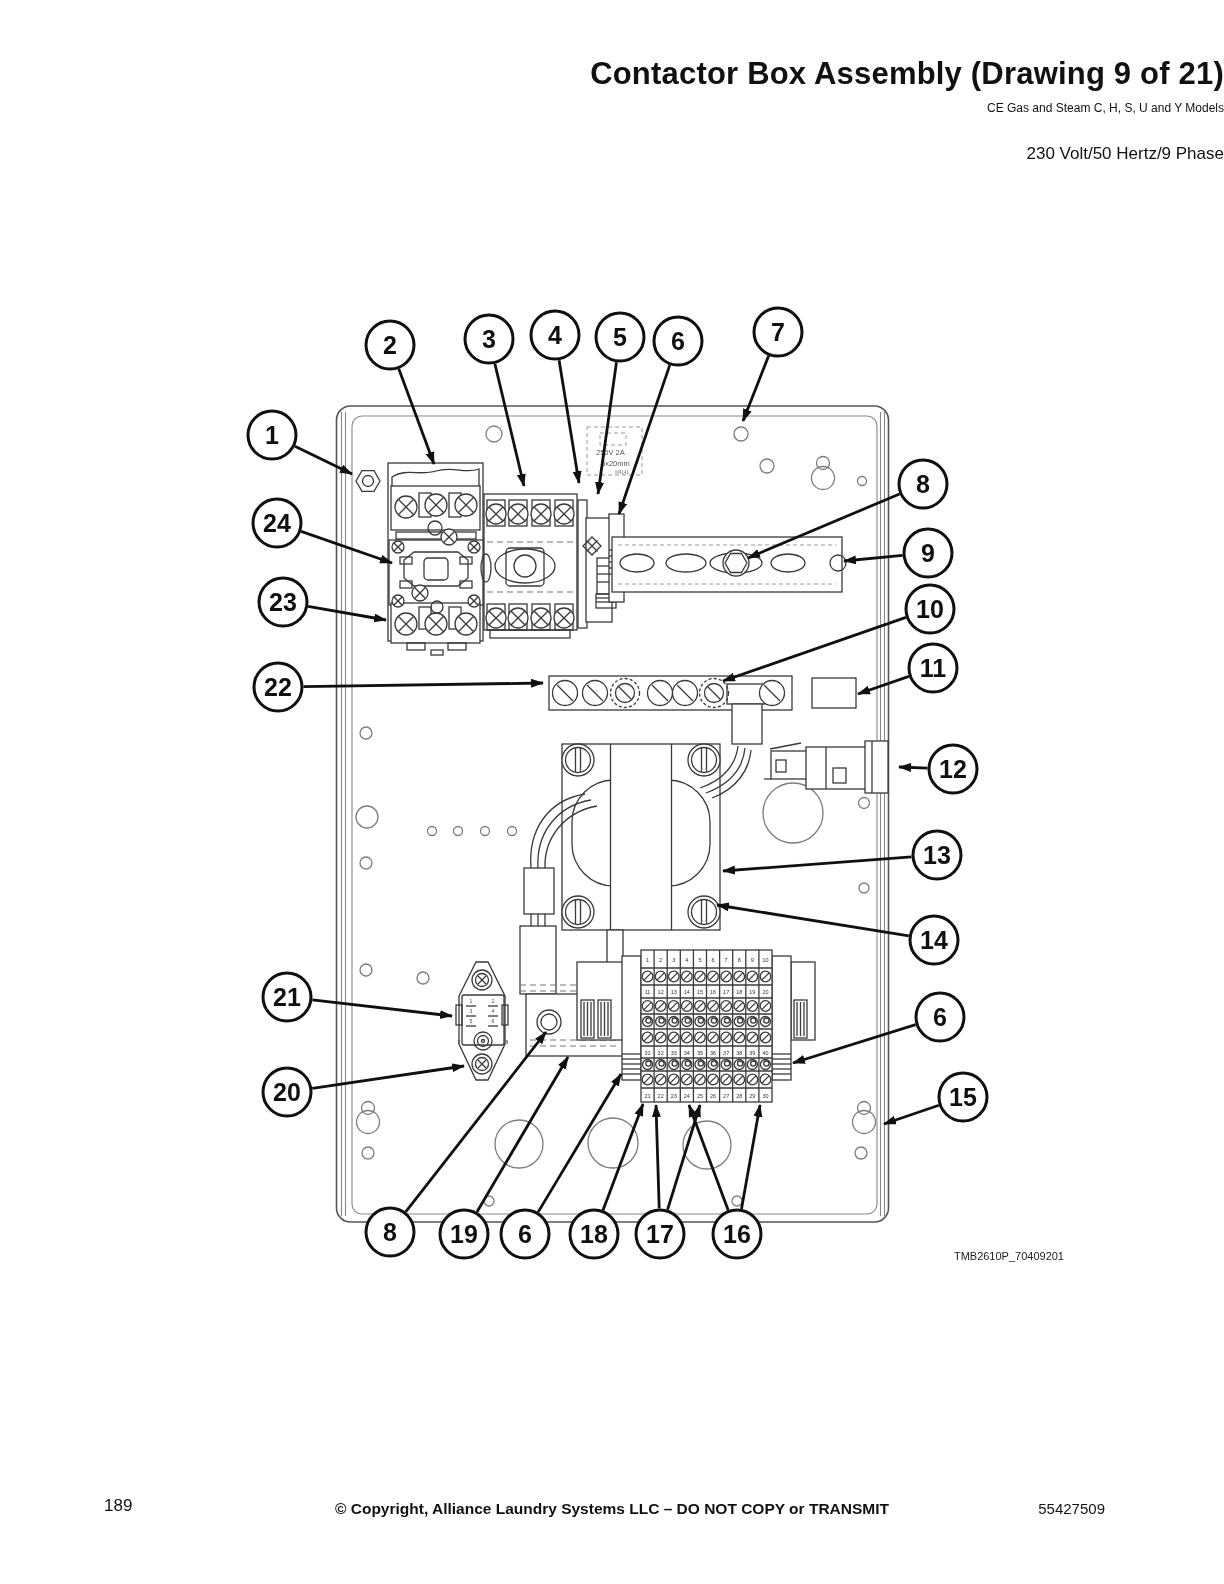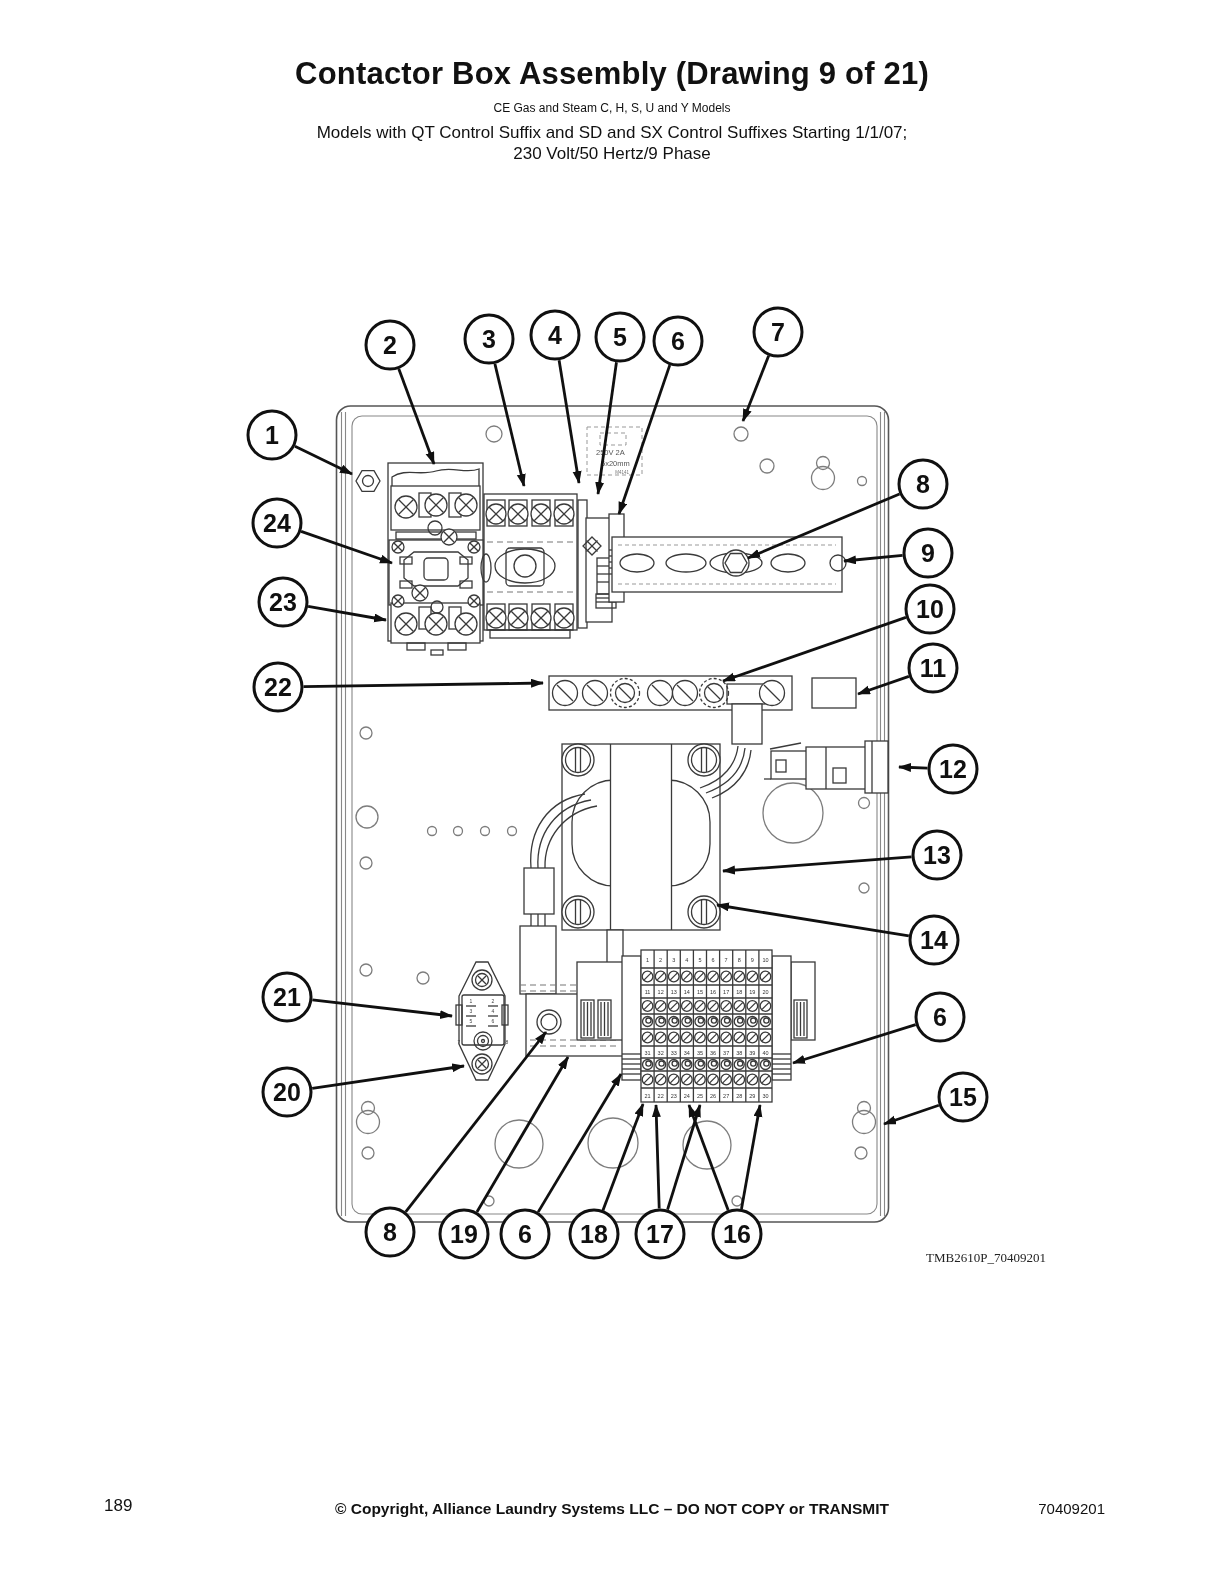--- a/index.html
+++ b/index.html
@@ -1,23 +1,23 @@
 <!DOCTYPE html>
 <html><head>
 <meta charset="utf-8">
 <style>
   html,body{margin:0;padding:0;background:#e8e8e8;}
   .page{position:relative;width:1224px;height:1584px;background:#ffffff;
         font-family:"Liberation Sans",sans-serif;color:#111;overflow:hidden;margin:0 auto;}
-  .hdr{position:absolute;left:0;right:0;text-align:center;}
+  .hdr{position:absolute;left:0;right:0;text-align:right;}
   .title{top:56px;font-size:31px;font-weight:bold;letter-spacing:.2px;}
   .sub1{top:101px;font-size:12px;}
   .sub2{top:123px;font-size:17px;}
   .sub3{top:144px;font-size:17px;}
-  .drawcode{position:absolute;right:178px;top:1250px;font-size:13px;color:#222;font-family:Liberation Serif, serif;}
+  .drawcode{position:absolute;right:160px;top:1250px;font-size:11px;color:#222;}
   .footer-page{position:absolute;left:104px;top:1496px;font-size:17px;}
   .footer-copy{position:absolute;left:0;right:0;top:1500px;text-align:center;font-size:15.5px;font-weight:bold;}
   .footer-doc{position:absolute;right:119px;top:1500px;font-size:15px;}
   svg{position:absolute;left:0;top:0;}
   
   .art{stroke:#3a3a3a;stroke-width:1.3;fill:none;}
   .artw{stroke:#3a3a3a;stroke-width:1.3;fill:#fff;}
   .panel{stroke:#555;stroke-width:1.6;fill:none;}
   .panel2{stroke:#888;stroke-width:1.1;fill:none;}
   .hole{stroke:#7d7d7d;stroke-width:1.3;fill:none;}
@@ -31,21 +31,20 @@
   .flbl{font-family:"Liberation Sans",sans-serif;font-size:7.5px;fill:#555;}
   .flbl-sm{font-family:"Liberation Sans",sans-serif;font-size:4.5px;fill:#777;text-anchor:end;}
 </style>
 </head>
 <body>
 
 <div class="page">
 
   <div class="hdr title">Contactor Box Assembly (Drawing 9 of 21)</div>
   <div class="hdr sub1">CE Gas and Steam C, H, S, U and Y Models</div>
-  <div class="hdr sub2">Models with QT Control Suffix and SD and SX Control Suffixes Starting 1/1/07;</div>
   <div class="hdr sub3">230 Volt/50 Hertz/9 Phase</div>
 
   <svg width="1224" height="1584" viewBox="0 0 1224 1584">
     <defs>
       <marker id="arrowhead" markerUnits="userSpaceOnUse" markerWidth="14" markerHeight="11" refX="12" refY="4.5" orient="auto">
         <path d="M0,0 L13,4.5 L0,9 Z" fill="#101010"></path>
       </marker>
     </defs>
 
     <g>
@@ -730,14 +729,14 @@
           <line x1="741.4759257021414" y1="1208.8958949749467" x2="760" y2="1105" class="leader" marker-end="url(#arrowhead)"></line>
           <circle cx="737" cy="1234" r="24" class="callout-circle"></circle>
           <text x="737" y="1243" class="callout-num">16</text>
         </g>
       </g>
   </svg>
 
   <div class="drawcode">TMB2610P_70409201</div>
   <div class="footer-page">189</div>
   <div class="footer-copy">© Copyright, Alliance Laundry Systems LLC – DO NOT COPY or TRANSMIT</div>
-  <div class="footer-doc">70409201</div>
+  <div class="footer-doc">55427509</div>
 </div>
 
 </body></html>

